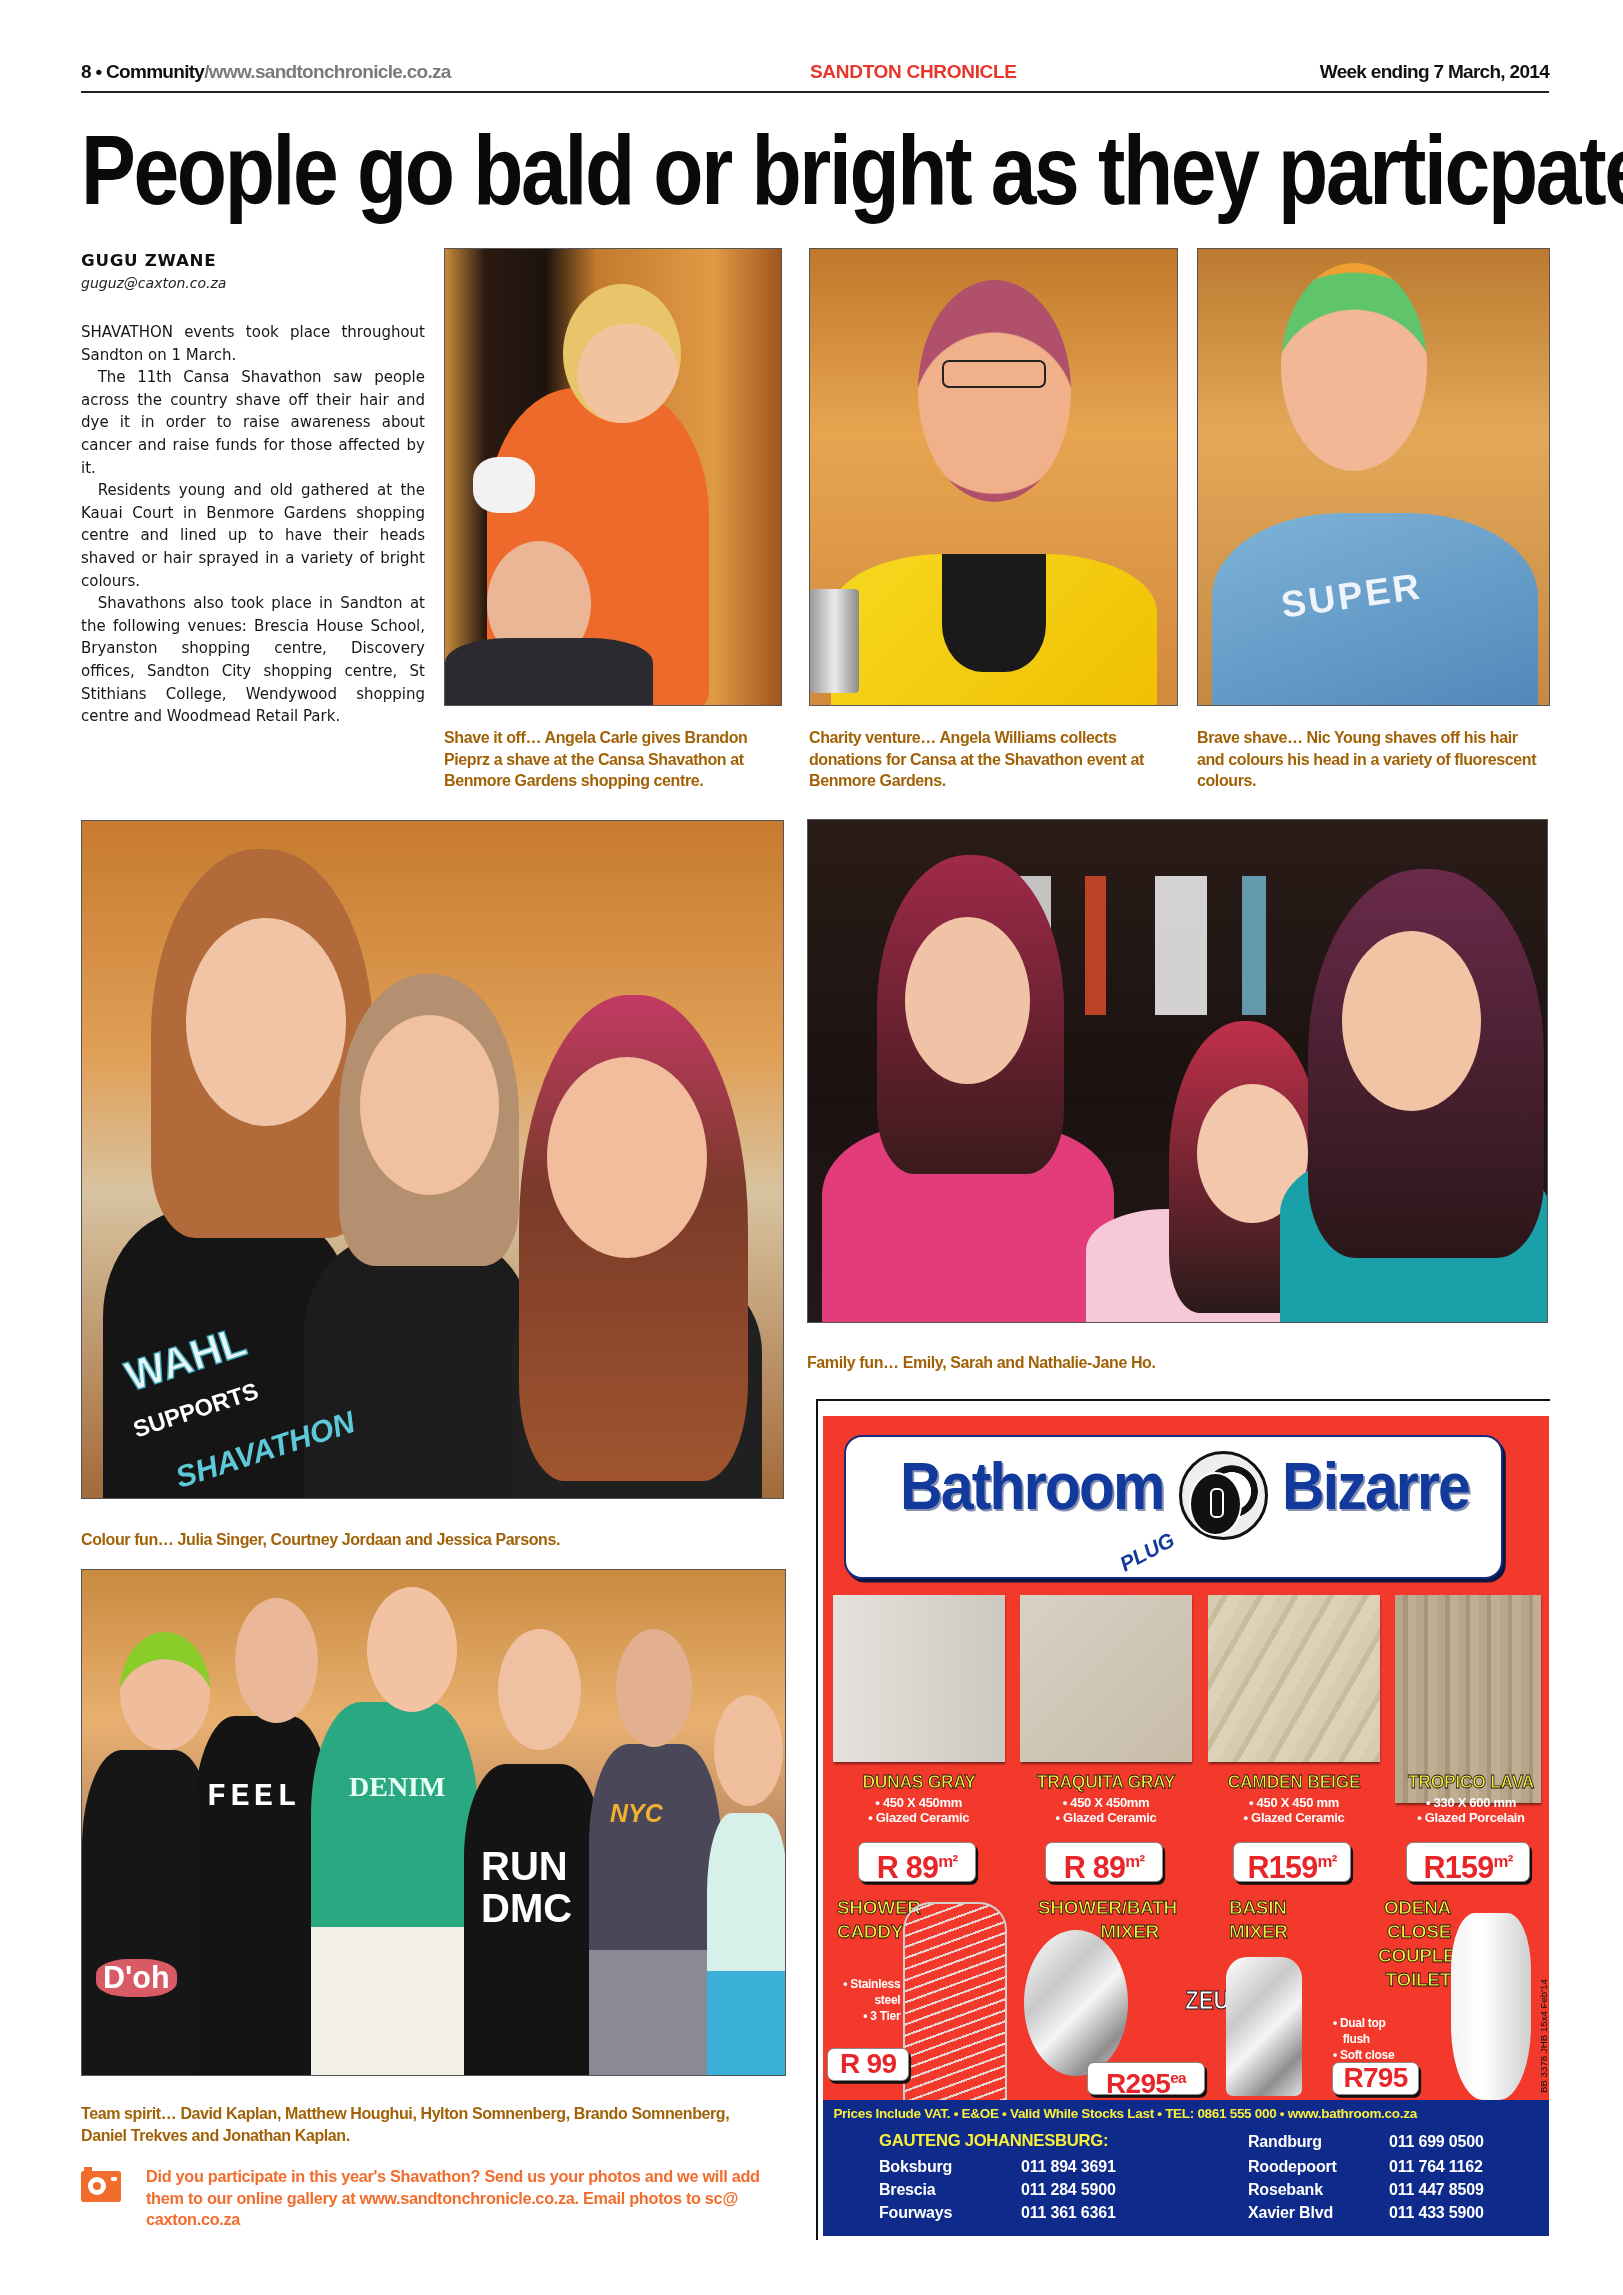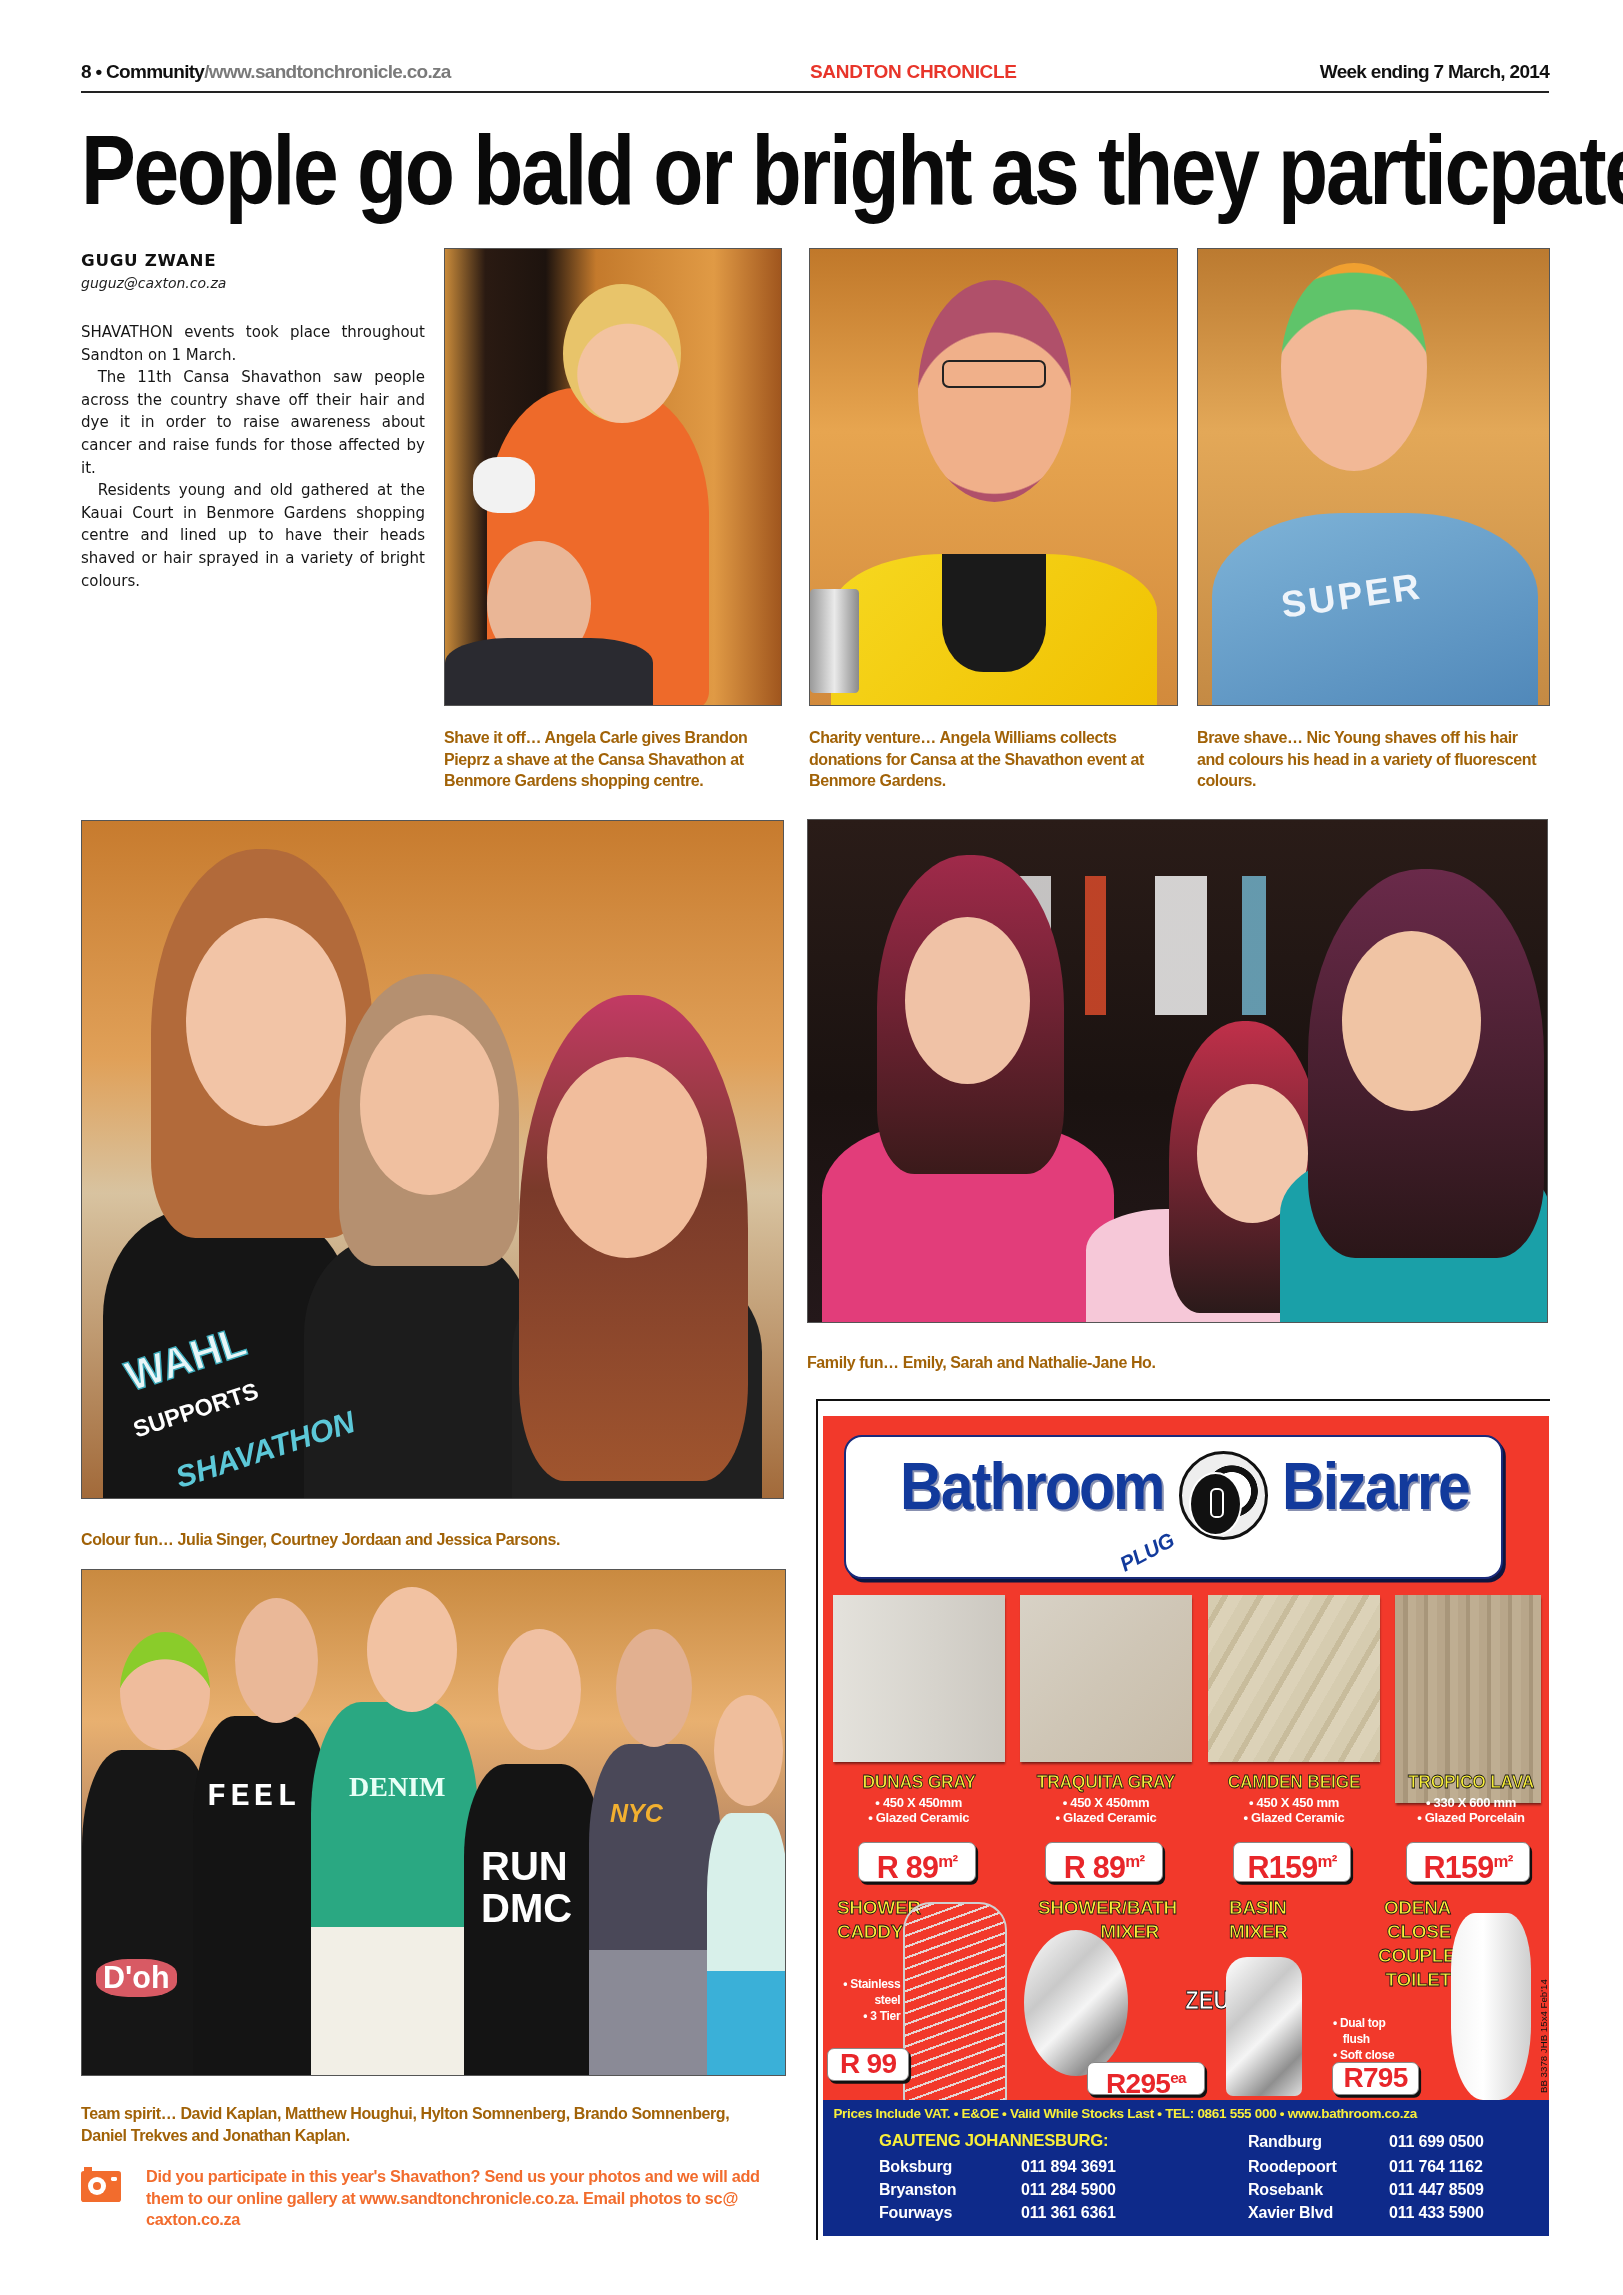--- a/index.html
+++ b/index.html
@@ -94,20 +94,21 @@
 
 <h1 class="headline">People go bald or bright as they particpate</h1>
 
 <div class="byline">GUGU ZWANE</div>
 <div class="email">guguz@caxton.co.za</div>
 
 <div class="body-col">
   <p>SHAVATHON events took place throughout Sandton on 1 March.</p>
   <p>The 11th Cansa Shavathon saw people across the country shave off their hair and dye it in order to raise awareness about cancer and raise funds for those affected by it.</p>
   <p>Residents young and old gathered at the Kauai Court in Benmore Gardens shopping centre and lined up to have their heads shaved or hair sprayed in a variety of bright colours.</p>
+  <p>Shavathons also took place in Sandton at the following venues: Brescia House School, Bryanston shopping centre, Discovery offices, Sandton City shopping centre, St Stithians College, Wendywood shopping centre and Woodmead Retail Park.</p>
 </div>
 
 <div class="photo" style="left:444px;top:248px;width:338px;height:458px;">
   <div class="scene" style="background:linear-gradient(90deg,#c88a3a 0%,#2a1a12 12%,#1d130e 30%,#c47a2c 45%,#e09a45 80%,#a0561e 100%);"></div>
   <div class="fig" style="left:42px;top:139px;width:222px;height:319px;background:#ee6a2a;border-radius:40% 40% 5% 5%;"></div>
   <div class="head" style="left:118px;top:35px;width:118px;height:139px;background:radial-gradient(circle at 55% 65%,#f3c3a0 0 45%,#e8c46a 46% 100%);"></div>
   <div class="head" style="left:42px;top:292px;width:104px;height:125px;background:#eab696;"></div>
   <div class="fig" style="left:0;top:389px;width:208px;height:83px;background:#2a2a30;border-radius:30% 30% 0 0;"></div>
   <div class="fig" style="left:28px;top:208px;width:62px;height:56px;background:#f2f2f2;border-radius:40%;"></div>
 </div>
@@ -278,21 +279,21 @@
   <div class="price" style="left:509px;top:646px;width:87px;height:33px;font-size:28px;line-height:30.5px;">R795</div>
 
   <div class="ad-code" style="left:715px;top:677px;">BB 3378 JHB 15x4 Feb'14</div>
 
   <div class="ad-foot">
     <div class="ad-foot-line">Prices Include VAT. • E&amp;OE • Valid While Stocks Last • TEL: 0861 555 000 • www.bathroom.co.za</div>
     <div class="ad-region">GAUTENG JOHANNESBURG:</div>
 
     <div class="branch" style="left:56px;top:58px;">Boksburg</div>
     <div class="branch" style="left:198px;top:58px;">011 894 3691</div>
-    <div class="branch" style="left:56px;top:81px;">Bryanston</div>
+    <div class="branch" style="left:56px;top:81px;">Brescia</div>
     <div class="branch" style="left:198px;top:81px;">011 284 5900</div>
     <div class="branch" style="left:56px;top:104px;">Fourways</div>
     <div class="branch" style="left:198px;top:104px;">011 361 6361</div>
 
     <div class="branch" style="left:425px;top:33px;">Randburg</div>
     <div class="branch" style="left:566px;top:33px;">011 699 0500</div>
     <div class="branch" style="left:425px;top:58px;">Roodepoort</div>
     <div class="branch" style="left:566px;top:58px;">011 764 1162</div>
     <div class="branch" style="left:425px;top:81px;">Rosebank</div>
     <div class="branch" style="left:566px;top:81px;">011 447 8509</div>

